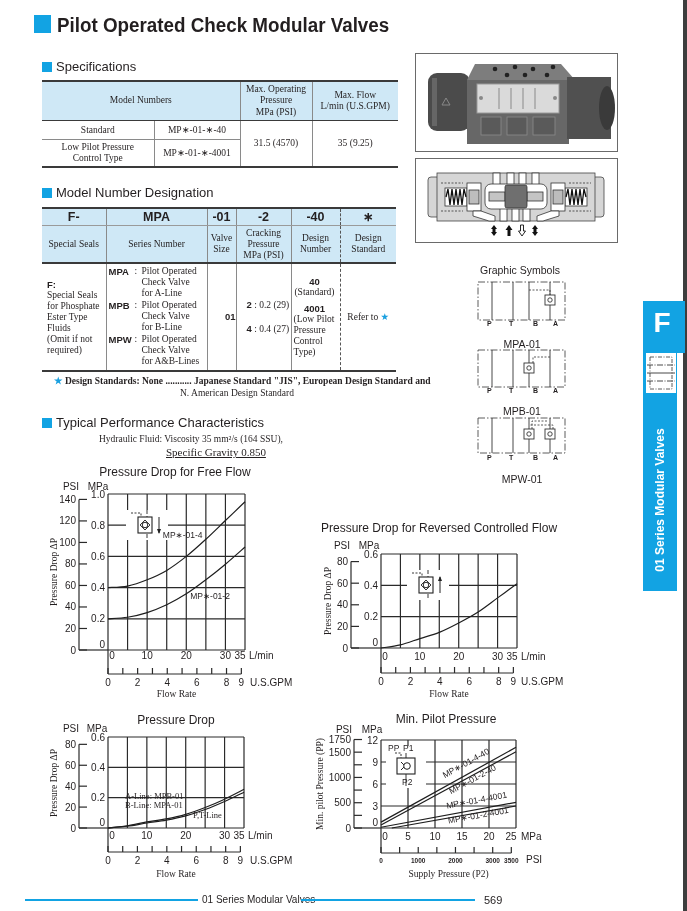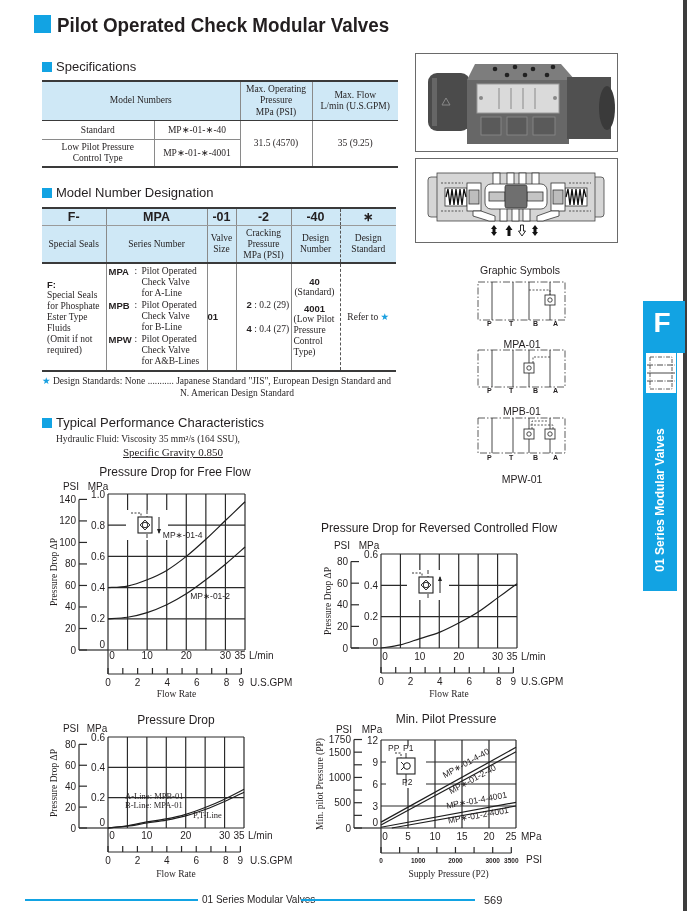--- a/index.html
+++ b/index.html
@@ -3,21 +3,21 @@
 <meta charset="utf-8">
 <style>
   html, body { margin:0; padding:0; }
   body { width:687px; height:911px; position:relative; background:#ffffff; overflow:hidden;
          font-family:"Liberation Sans", sans-serif; color:#231f20; }
   .abs { position:absolute; }
   .accent-sq { position:absolute; background:#12a3e3; }
   .page-title { position:absolute; left:57px; top:15px; font-size:20px; line-height:1; font-weight:bold;
                 white-space:nowrap; transform:scaleX(0.94); transform-origin:left top; }
   .sec-head { position:absolute; font-size:13px; line-height:1; white-space:nowrap; }
-  .serif { font-family:"Liberation Serif", serif; }
+  .serif { font-family:"Liberation Serif", serif;margin-left:43px; }
 
   
   table { border-collapse:collapse; table-layout:fixed; }
   .spec { position:absolute; left:42px; top:80px; width:356px; font-family:"Liberation Serif", serif; font-size:9.5px; }
   .spec th { background:#cfe8f6; font-weight:normal; height:38px; padding:0; border-top:2px solid #3a3a3a;
              border-bottom:1.5px solid #3a3a3a; border-left:1px solid #8a8a8a; line-height:11.5px; white-space:pre-line; text-align:center; }
   .spec th.first { border-left:none;margin-left:24px; }
   .spec td { text-align:center; padding:0; border-left:1px solid #8a8a8a; border-bottom:1px solid #8a8a8a;
              line-height:11px; white-space:pre-line; vertical-align:middle; }
   .spec td.first { border-left:none; }
@@ -170,21 +170,21 @@
 for B-Line</span>
       </div>
       <div class="series-entry">
         <span class="code">MPW</span>
         <span class="sep">:</span>
         <span class="pre">Pilot Operated
 Check Valve
 for A&amp;B-Lines</span>
       </div>
     </td>
-    <td style="text-align:left;">
+    <td style="text-align:right;">
       <span class="b-sans">01</span>
     </td>
     <td style="padding-left:10px;">
       <div style="margin-bottom:12px;"><span class="b-sans">2</span><span> : 0.2 (29)</span></div>
       <div><span class="b-sans">4</span><span> : 0.4 (27)</span></div>
     </td>
     <td style="padding-left:2px;">
       <div class="b-sans" style="text-align:center;padding-right:4px;">40</div>
       <div class="pre" style="text-align:center;padding-right:4px;margin-bottom:5px;">(Standard)</div>
       <div class="b-sans" style="text-align:center;padding-right:4px;">4001</div>
@@ -193,21 +193,21 @@
 Control
 Type)</div>
     </td>
     <td class="dash" style="text-align:center;">
       <span>Refer to </span><span class="blue-star">★</span>
     </td>
   </tr>
 </tbody>
   </table>
 
-<div class="footnote" style="left:42px;top:377px;">
+<div class="footnote" style="left:54px;top:377px;font-weight:bold;">
   <span class="blue-star">★</span><span> Design Standards: None ........... Japanese Standard "JIS", European Design Standard and</span>
 </div>
 <div class="footnote" style="left:180px;top:389px;">N. American Design Standard</div>
 
 <svg class="abs" style="left:415px;top:53px;" width="204" height="100" viewBox="0 0 204 100">
   <rect x="0.5" y="0.5" width="202" height="98" fill="#ffffff" stroke="#6a6a6a"></rect>
   <rect x="13" y="20" width="42" height="58" rx="9" fill="#4b4b4b"></rect>
   <rect x="17" y="25" width="5" height="48" fill="#666"></rect>
   <polygon points="27,52 31,45 35,52" fill="none" stroke="#888"></polygon>
   <polygon points="60,11 146,11 160,27 52,27" fill="#7d7d7d"></polygon>

